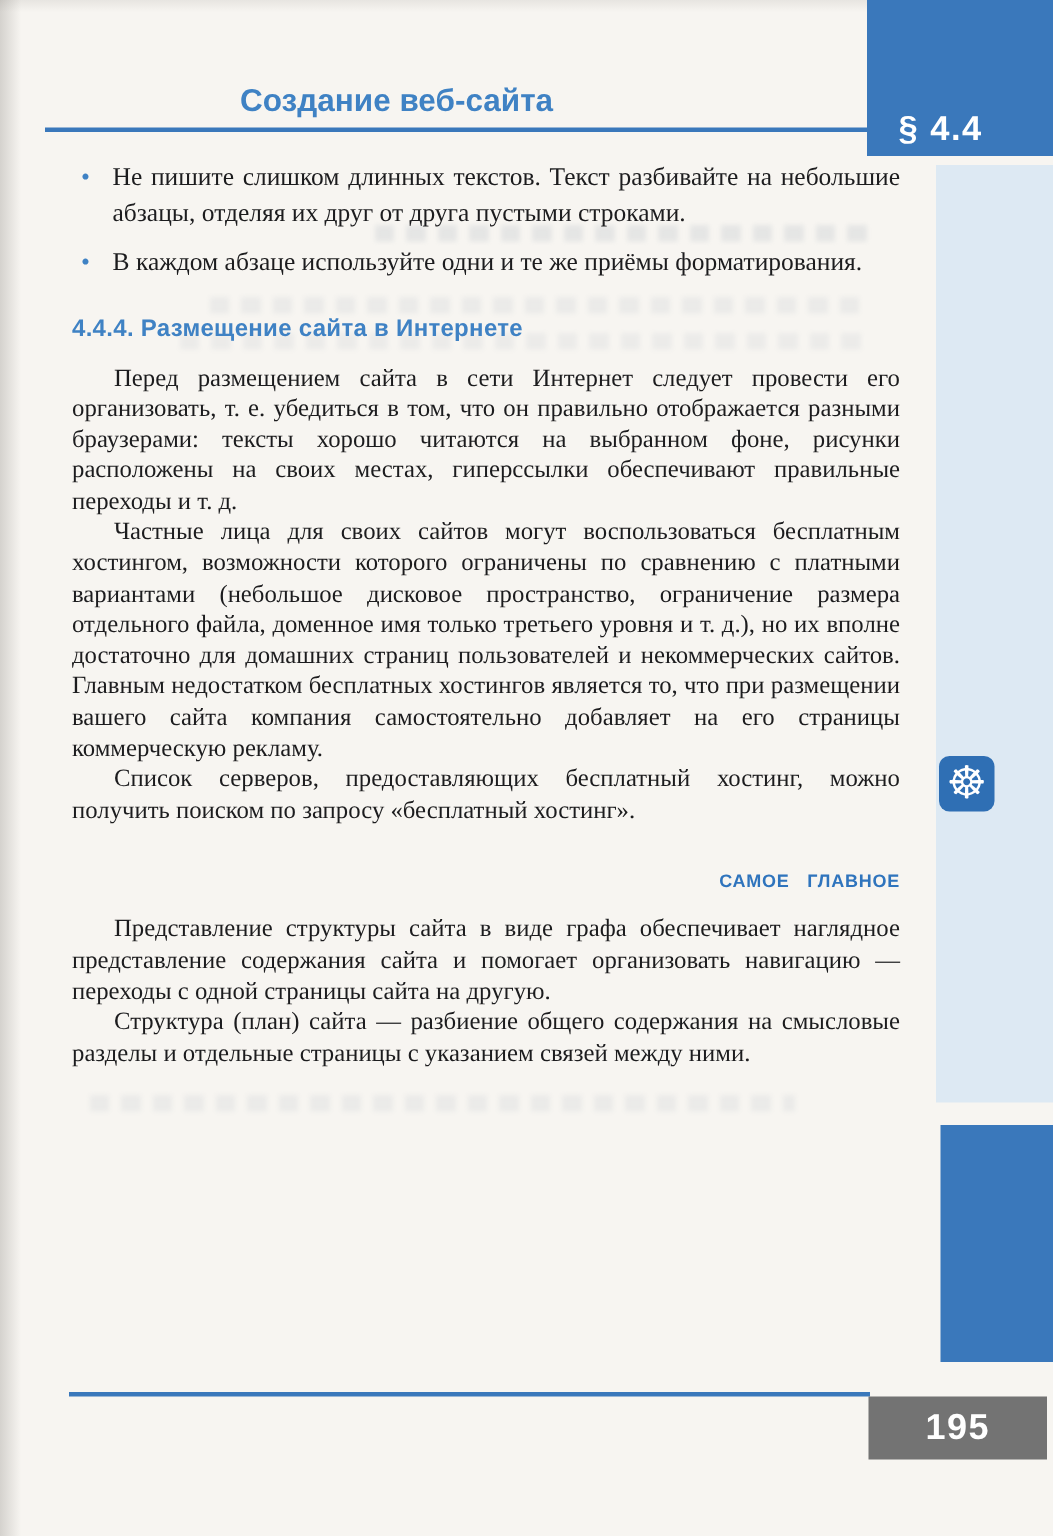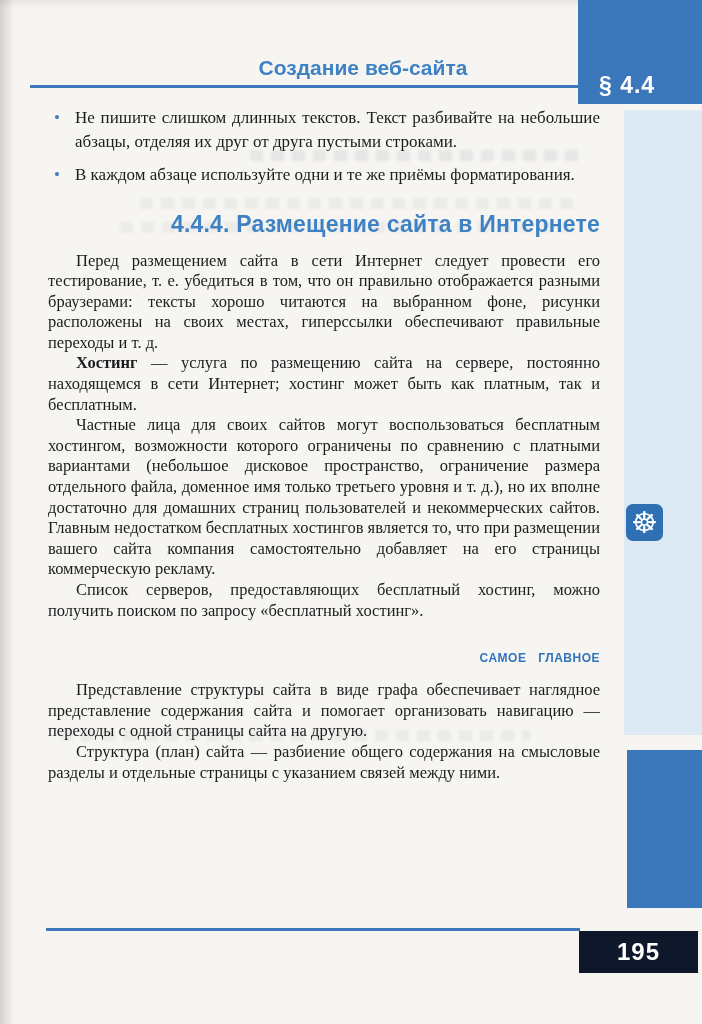--- a/index.html
+++ b/index.html
@@ -13,45 +13,45 @@
   .edge-left{position:absolute;left:0;top:0;width:14px;height:1024px;
     background:linear-gradient(90deg, rgba(90,85,80,.22), rgba(90,85,80,0));}
   .edge-top{position:absolute;left:0;top:0;width:702px;height:8px;
     background:linear-gradient(180deg, rgba(90,85,80,.10), rgba(90,85,80,0));}
 
   
   .badge-box{position:absolute;left:578px;top:0;width:124px;height:104px;
     background:#3a78bb;color:#fff;display:flex;align-items:flex-end;}
   .badge-box span{font-family:"Liberation Sans",sans-serif;font-weight:bold;
     font-size:23px;padding:0 0 5px 21px;letter-spacing:1px;}
-  .running-head{position:absolute;left:160px;top:56px;width:406px;text-align:center;
+  .running-head{position:absolute;left:160px;top:56px;width:406px;text-align:left;
     color:#3f82c4;font-family:"Liberation Sans",sans-serif;font-weight:bold;font-size:21px;}
   .header-rule{position:absolute;left:30px;top:85px;width:548px;height:3px;background:#3a78bb;}
 
   
   .margin-strip{position:absolute;left:624px;top:110px;width:78px;height:625px;background:#dde9f3;}
   .helm{position:absolute;left:626px;top:504px;width:37px;height:37px;background:#2f6fb4;
     border-radius:7px;color:#fff;display:flex;align-items:center;justify-content:center;
     font-family:"DejaVu Sans",sans-serif;font-size:30px;line-height:1;}
   .summary-block{position:absolute;left:627px;top:750px;width:75px;height:158px;background:#3a78bb;}
 
   
   .footer-rule{position:absolute;left:46px;top:928px;width:534px;height:3px;background:#3a78bb;}
-  .page-badge{position:absolute;left:579px;top:931px;width:119px;height:42px;background:#0f172a;
+  .page-badge{position:absolute;left:579px;top:931px;width:119px;height:42px;background:#737373;
     color:#fff;display:flex;align-items:center;justify-content:center;
     font-family:"Liberation Sans",sans-serif;font-weight:bold;font-size:24px;letter-spacing:1px;}
 
   
   .column{position:absolute;left:48px;top:100px;width:552px;color:#1c1c1e;}
   .bullets{margin:6px 0 0 0;padding:0;list-style:none;}
   .bullets li{position:relative;padding-left:27px;margin:0 0 10px 0;
     font-size:17px;line-height:23.5px;text-align:justify;}
   .bullets li .dot{position:absolute;left:6px;top:0;color:#3f82c4;font-size:17px;}
   .section-heading{margin:24px 0 13px 0;color:#3f82c4;
-    font-family:"Liberation Sans",sans-serif;font-weight:bold;font-size:23px;letter-spacing:.2px;text-align:right;}
+    font-family:"Liberation Sans",sans-serif;font-weight:bold;font-size:16px;letter-spacing:.2px;}
   p.body{margin:0;font-size:16.5px;line-height:20.6px;text-align:justify;text-indent:28px;}
   p.body b{font-weight:bold;}
   .summary-heading{margin:30px 0 15px 0;text-align:right;color:#2f74bd;
     font-family:"Liberation Sans",sans-serif;font-weight:bold;font-size:12px;word-spacing:8px;letter-spacing:.5px;}
   p.body.summary1{margin-bottom:10px;}
 
   
   .ghost{position:absolute;height:11px;opacity:.32;filter:blur(1.6px);
     background:repeating-linear-gradient(90deg, rgba(125,140,158,.45) 0 13px, rgba(125,140,158,0) 13px 21px);}
   .g1{left:250px;top:150px;width:330px;}
@@ -87,22 +87,21 @@
       <span>Не пишите слишком длинных текстов. Текст разбивайте на небольшие абзацы, отделяя их друг от друга пустыми строками.</span>
     </li>
     <li>
       <span class="dot">•</span>
       <span>В каждом абзаце используйте одни и те же приёмы форматирования.</span>
     </li>
   </ul>
 
   <div class="section-heading">4.4.4. Размещение сайта в Интернете</div>
 
-  <p class="body"><span>Перед размещением сайта в сети Интернет следует провести его тестирование, т. е. убедиться в том, что он правильно отображается разными браузерами: тексты хорошо читаются на выбранном фоне, рисунки расположены на своих местах, гиперссылки обеспечивают правильные переходы и т. д.</span></p>
-  <p class="body"><b>Хостинг</b><span> — услуга по размещению сайта на сервере, постоянно находящемся в сети Интернет; хостинг может быть как платным, так и бесплатным.</span></p>
+  <p class="body"><span>Перед размещением сайта в сети Интернет следует провести его организовать, т. е. убедиться в том, что он правильно отображается разными браузерами: тексты хорошо читаются на выбранном фоне, рисунки расположены на своих местах, гиперссылки обеспечивают правильные переходы и т. д.</span></p>
   <p class="body"><span>Частные лица для своих сайтов могут воспользоваться бесплатным хостингом, возможности которого ограничены по сравнению с платными вариантами (небольшое дисковое пространство, ограничение размера отдельного файла, доменное имя только третьего уровня и т. д.), но их вполне достаточно для домашних страниц пользователей и некоммерческих сайтов. Главным недостатком бесплатных хостингов является то, что при размещении вашего сайта компания самостоятельно добавляет на его страницы коммерческую рекламу.</span></p>
   <p class="body"><span>Список серверов, предоставляющих бесплатный хостинг, можно получить поиском по запросу «бесплатный хостинг».</span></p>
 
   <div class="summary-heading">САМОЕ  ГЛАВНОЕ</div>
 
   <p class="body"><span>Представление структуры сайта в виде графа обеспечивает наглядное представление содержания сайта и помогает организовать навигацию — переходы с одной страницы сайта на другую.</span></p>
   <p class="body summary1"><span>Структура (план) сайта — разбиение общего содержания на смысловые разделы и отдельные страницы с указанием связей между ними.</span></p>
 </div>
 
 <div class="footer-rule"></div>

